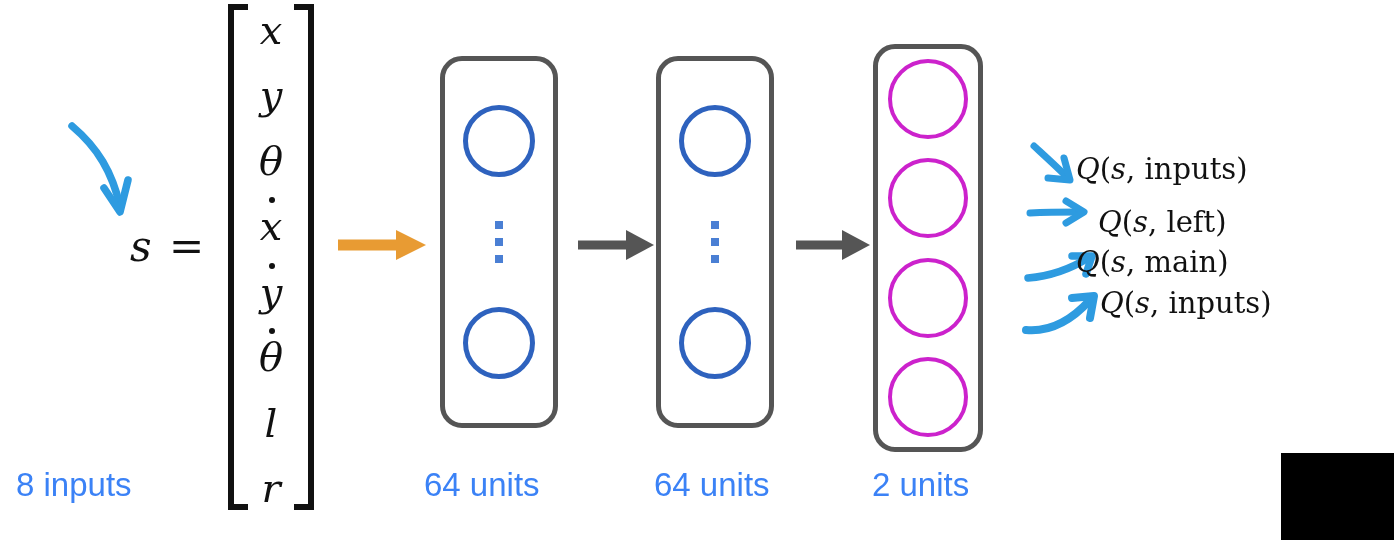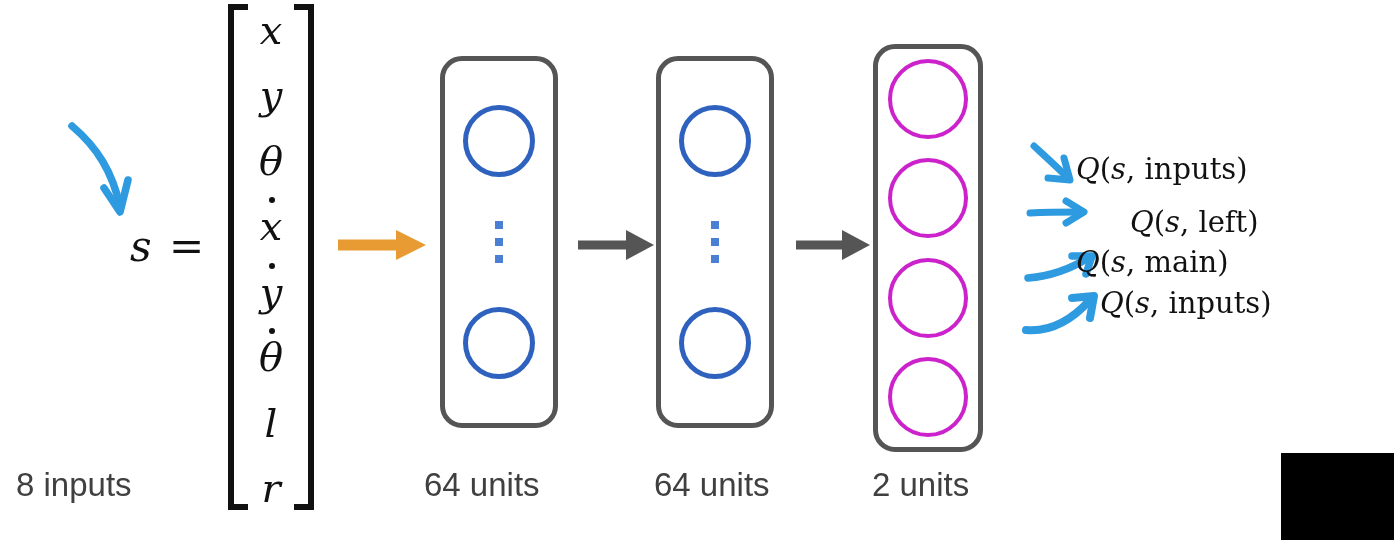--- a/index.html
+++ b/index.html
@@ -113,21 +113,21 @@
   .ellipsis-v i {
     display: block;
     width: 8px;
     height: 8px;
     background: #4A7FD4;
   }
 
   
   .caption {
     position: absolute;
-    color: #404040;
+    color: #3b82f6;
     font-family: "Liberation Sans", sans-serif;
     font-size: 33px;
     white-space: nowrap;
   }
 
   
   .q-label {
     position: absolute;
     font-family: "DejaVu Serif", "Liberation Serif", serif;
     font-size: 29px;
@@ -251,19 +251,19 @@
       <div class="node magenta" style="width:80px;height:80px;"></div>
       <div class="node magenta" style="width:80px;height:80px;"></div>
       <div class="node magenta" style="width:80px;height:80px;"></div>
     </div>
   </div>
   <div class="caption" style="left:872px; top:466px;">2 units</div>
 
   <div class="caption" style="left:16px; top:466px;">8 inputs</div>
 
   <div class="q-label" style="left:1076px; top:152px;"><em>Q</em><span class="up">(</span><em>s</em><span class="up">, </span><span class="up">inputs</span><span class="up">)</span></div>
-  <div class="q-label" style="left:1098px; top:205px;margin-left:32px;"><em>Q</em><span class="up">(</span><em>s</em><span class="up">, </span><span class="up">left</span><span class="up">)</span></div>
+  <div class="q-label" style="left:1098px; top:205px;"><em>Q</em><span class="up">(</span><em>s</em><span class="up">, </span><span class="up">left</span><span class="up">)</span></div>
   <div class="q-label" style="left:1076px; top:245px;"><em>Q</em><span class="up">(</span><em>s</em><span class="up">, </span><span class="up">main</span><span class="up">)</span></div>
   <div class="q-label" style="left:1100px; top:286px;"><em>Q</em><span class="up">(</span><em>s</em><span class="up">, </span><span class="up">inputs</span><span class="up">)</span></div>
 
   <div class="abs" id="black-block"></div>
 
 </div>
 
 </body></html>

